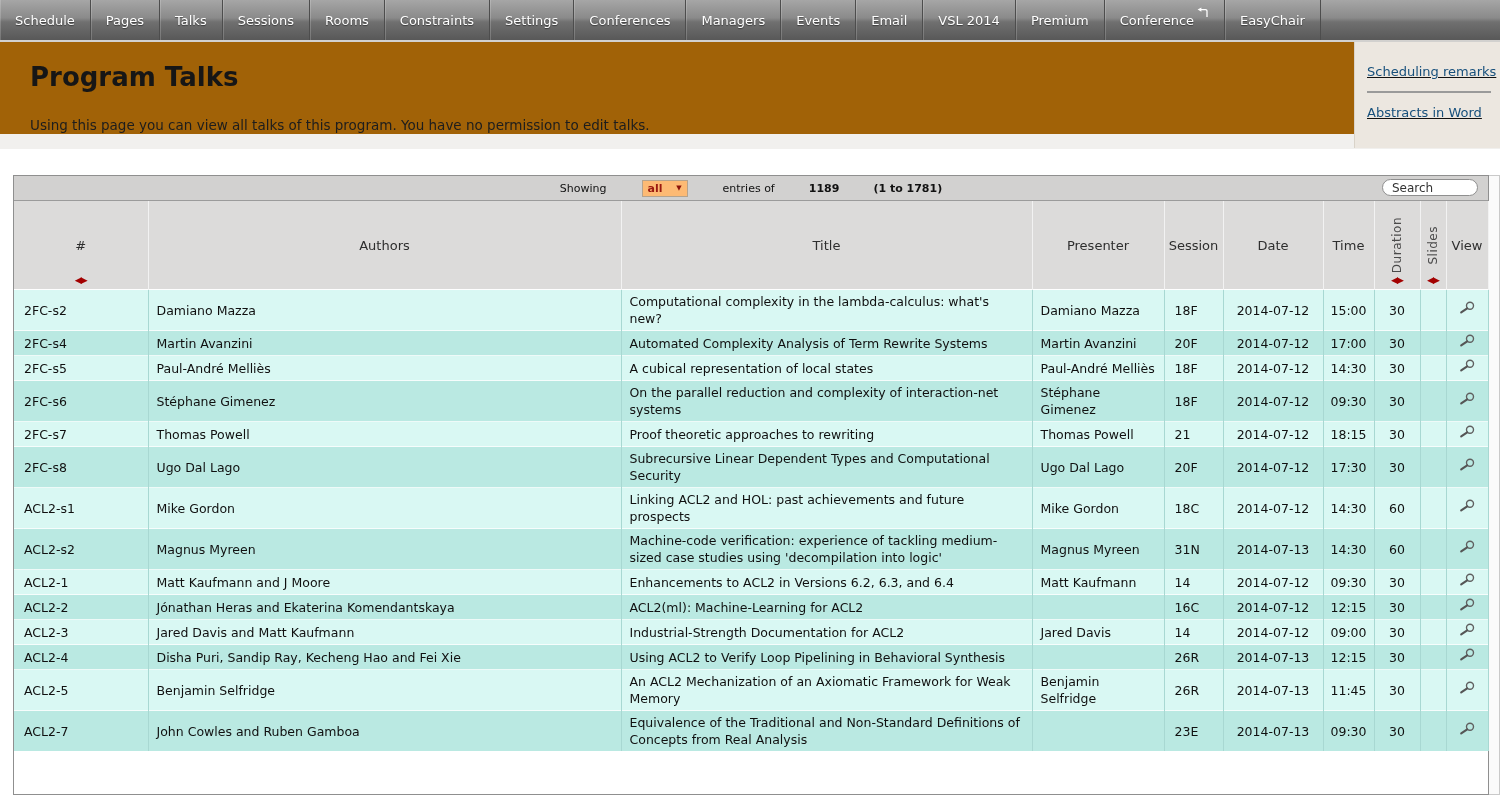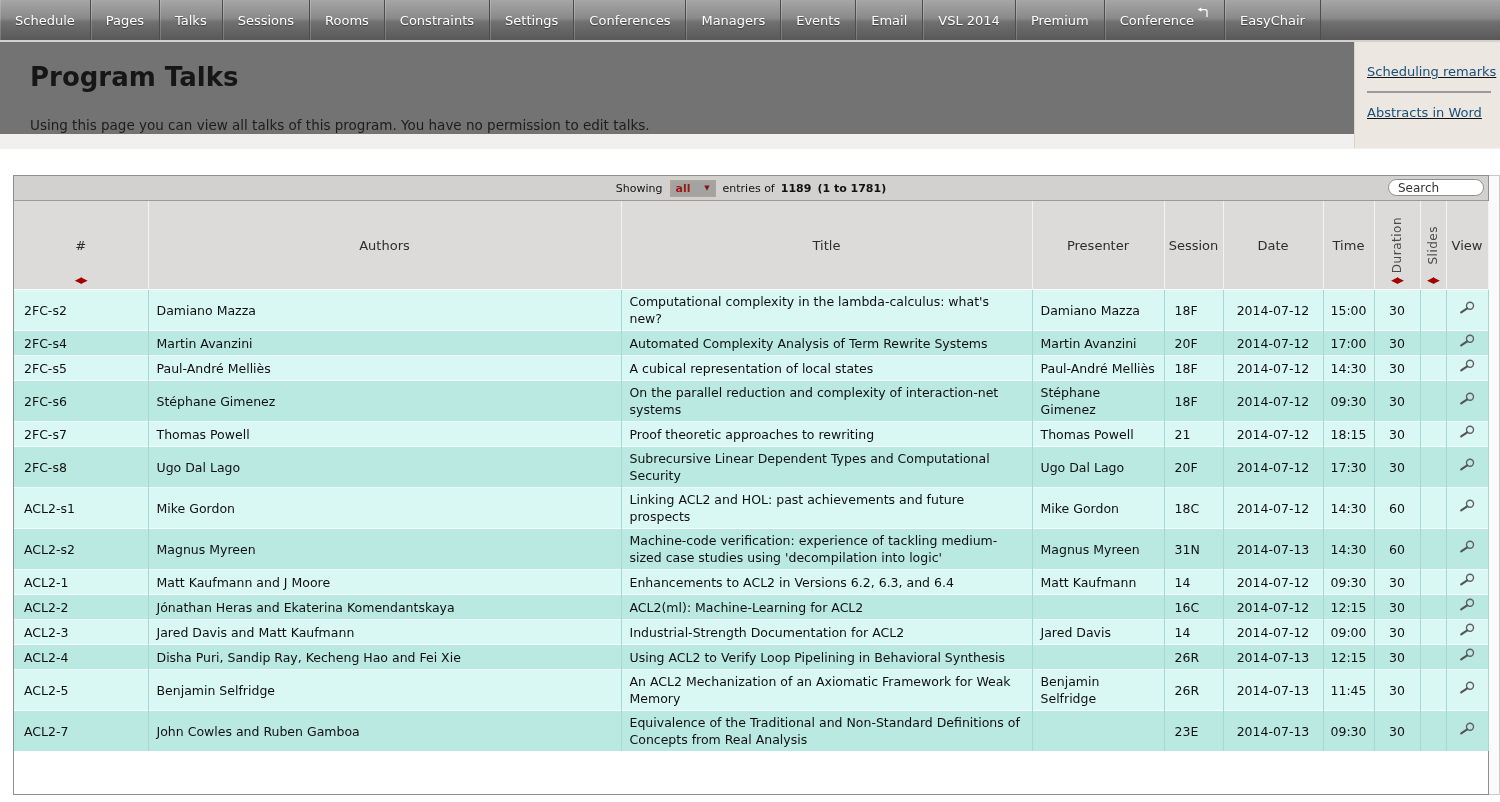--- a/index.html
+++ b/index.html
@@ -14,54 +14,54 @@
     border-bottom:2px solid #d2d1cf;
   }
   .nav-tab{
     display:flex;align-items:center;padding:0 15px;cursor:pointer;
     color:#fff;font-size:13px;text-shadow:0 1px 1px rgba(0,0,0,.45);
     border-right:1px solid #4d4d4d;box-shadow:inset 1px 0 0 rgba(255,255,255,.18);
     white-space:nowrap;
   }
   .switch-icon{margin-left:2px;position:relative;top:-7px;line-height:0;}
   
-  .page-header{display:flex;background:#737373;height:99px;gap:28px;}
+  .page-header{display:flex;background:#a16207;height:99px;gap:28px;}
   .header-left{flex:1;padding:20px 0 0 30px;}
   .page-title{margin:0;font-size:26px;font-weight:bold;color:#161616;}
   .page-desc{margin-top:25px;font-size:13.5px;color:#1d1d1d;}
   .side-panel{
     width:146px;box-sizing:border-box;height:106px;
     background:#ece7e0;border-left:1px solid #d9d3c9;
     padding:16px 0 10px 12px;
     text-decoration:underline;
   }
   .side-link{display:block;color:#17507c;font-size:13px;cursor:pointer;padding:6px 0;white-space:nowrap;}
   .side-sep{height:2px;background:#9a9a9a;width:124px;margin:6px 0;border:none;}
   .sub-band{height:15px;background:#f1f0ee;margin-top:-7px;}
   .gap{height:26px;background:#fff;}
   
   .table-wrap{margin-left:13px;display:flex;align-items:stretch;height:620px;}
   .talks-table-outer{width:1474px;border:1px solid #8f8f8f;background:#fff;}
   .scroll-gutter{width:10px;background:#fafafa;border:1px solid #c9c9c9;border-left:none;}
   .toolbar{
     height:24px;background:#d2d1d0;border-bottom:1px solid #9b9b9b;
     position:relative;display:flex;align-items:center;justify-content:center;
-    font-size:11px;color:#111;
+    font-size:11px;color:#111;gap:28px;
   }
   .toolbar .tword{margin:0 3px;}
   .toolbar b{margin:0 3px;}
   .entries-select{
     display:inline-flex;align-items:center;justify-content:space-between;
     width:46px;height:17px;box-sizing:border-box;margin:0 4px;padding:1px 5px;
-    background:#a3a3a3;border:1px solid #b5a38d;cursor:pointer;
+    background:#fdba74;border:1px solid #b5a38d;cursor:pointer;
     color:#9b1a10;font-weight:bold;font-size:11px;
   }
   .entries-select .chev{color:#8c1209;font-size:7px;}
   .search-input{
-    position:absolute;right:4px;top:3px;width:96px;height:17px;box-sizing:border-box;
+    position:absolute;right:10px;top:3px;width:96px;height:17px;box-sizing:border-box;
     border:1px solid #8f8f8f;border-radius:9px;padding:0 9px;
     font-size:12px;color:#222;background:#fff;outline:none;
     font-family:"DejaVu Sans","Liberation Sans",sans-serif;
   }
   .search-input::placeholder{color:#333;opacity:1;}
   table.talks{border-collapse:collapse;width:100%;table-layout:fixed;}
   thead th{
     background:#dcdbda;border-right:1px solid #f2f2f2;height:88px;
     position:relative;vertical-align:middle;text-align:center;
     font-weight:normal;color:#2e2e2e;font-size:13px;padding:0;

